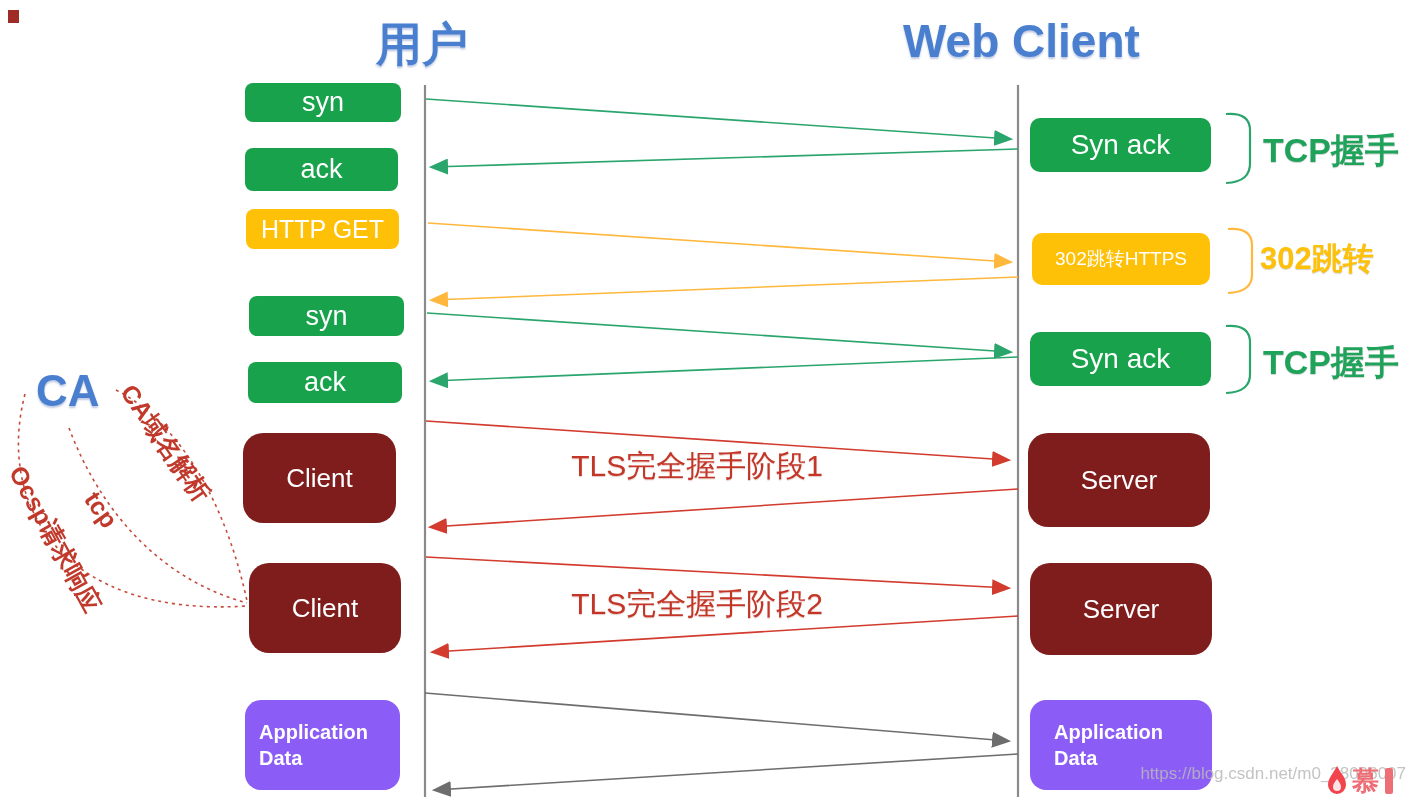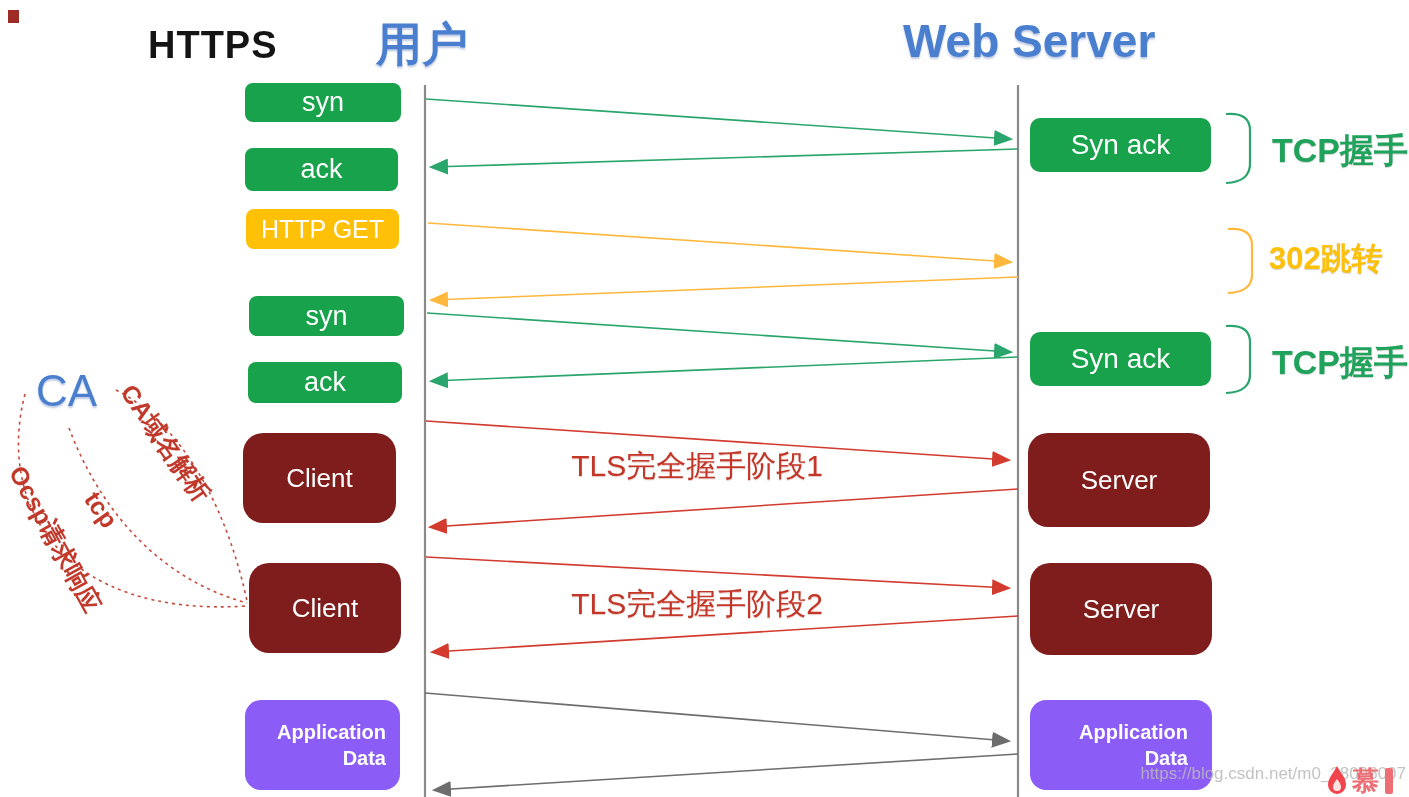--- a/index.html
+++ b/index.html
@@ -1,35 +1,35 @@
 <!DOCTYPE html>
 <html><head>
 <meta charset="utf-8">
 <style>
   html,body{margin:0;padding:0;background:#fff;}
   .stage{position:relative;width:1409px;height:797px;background:#ffffff;overflow:hidden;
          font-family:"Liberation Sans","DejaVu Sans",sans-serif;}
   svg.layer{position:absolute;left:0;top:0;width:1409px;height:797px;}
   .box{position:absolute;display:flex;align-items:center;justify-content:center;
-       color:#fff;text-align:right;z-index:3;}
+       color:#fff;text-align:left;z-index:3;}
   .green{background:#18a24c;}
   .yellow{background:#ffc008;}
   .red{background:#7f1d1d;}
   .blue{background:#8b5cf6;}
   .title{position:absolute;font-weight:bold;color:#141414;font-size:38px;letter-spacing:1px;}
   .actor{position:absolute;font-weight:bold;color:#4a7fd0;font-size:46px;
          text-shadow:0 2px 2px rgba(70,100,170,.35);}
-  .ca-label{position:absolute;font-weight:normal;color:#4a7fd0;font-size:44px;
+  .ca-label{position:absolute;font-weight:bold;color:#4a7fd0;font-size:44px;
             text-shadow:0 2px 2px rgba(70,100,170,.35);}
   .ca-note{position:absolute;color:#c0392b;font-weight:bold;font-size:25px;white-space:nowrap;
            transform-origin:left top;}
   .tls{position:absolute;width:300px;text-align:center;color:#c23527;font-weight:normal;font-size:30px;
        text-shadow:0 1px 1px rgba(150,30,20,.25);z-index:2;}
   .blabel{position:absolute;font-weight:bold;white-space:nowrap;
-          text-shadow:0 1px 1px rgba(0,0,0,.18);margin-left:9px;}
+          text-shadow:0 1px 1px rgba(0,0,0,.18);}
   .watermark{position:absolute;right:3px;top:764px;font-size:17px;color:rgba(185,185,185,.85);
              z-index:9;white-space:nowrap;}
   .logo{position:absolute;left:1324px;top:763px;z-index:10;display:flex;align-items:center;}
   .logo-text{font-size:27px;font-weight:bold;color:#ee6e76;margin-left:2px;}
   .red-dot{position:absolute;left:8px;top:10px;width:11px;height:13px;background:#9e2b25;}
 </style>
 </head>
 <body>
 
 <div class="stage">
@@ -75,39 +75,39 @@
 
     <path d="M 1226 114 Q 1251 112 1250 132 L 1250 162 Q 1251 182 1226 183" fill="none" stroke="#2aa56c" stroke-width="2.2"></path>
     <path d="M 1228 229 Q 1253 227 1252 247 L 1252 273 Q 1253 292 1228 293" fill="none" stroke="#ffb83d" stroke-width="2.2"></path>
     <path d="M 1226 326 Q 1251 324 1250 344 L 1250 373 Q 1251 392 1226 393" fill="none" stroke="#2aa56c" stroke-width="2.2"></path>
 
     <path d="M 116 390 C 175 420 224 495 247 601" fill="none" stroke="#c44a3a" stroke-width="1.6" stroke-dasharray="3 4"></path>
     <path d="M 69 428 C 98 505 155 578 247 603" fill="none" stroke="#c44a3a" stroke-width="1.6" stroke-dasharray="3 4"></path>
     <path d="M 25 394 C -4 505 62 618 247 606" fill="none" stroke="#c44a3a" stroke-width="1.6" stroke-dasharray="3 4"></path>
   </svg>
 
-  <div class="title" style="left:148px;top:24px;">HTTPS</div>
   <div class="actor" style="left:376px;top:14px;text-align:right;">用户</div>
-  <div class="actor" style="left:903px;top:14px;">Web Server</div>
+  <div class="actor" style="left:903px;top:14px;">Web Client</div>
 
   <div class="ca-label" style="left:36px;top:366px;">CA</div>
   <div class="ca-note" style="left:140px;top:378px;transform:rotate(55deg);">CA域名解析</div>
   <div class="ca-note" style="left:102px;top:486px;transform:rotate(55deg);">tcp</div>
   <div class="ca-note" style="left:30px;top:460px;transform:rotate(61deg);">Ocsp请求响应</div>
 
   <div class="box green" style="left:245px;top:83px;width:156px;height:39px;border-radius:8px;font-size:27px;">syn</div>
   <div class="box green" style="left:245px;top:148px;width:153px;height:43px;border-radius:8px;font-size:27px;">ack</div>
   <div class="box yellow" style="left:246px;top:209px;width:153px;height:40px;border-radius:8px;font-size:25px;">HTTP GET</div>
   <div class="box green" style="left:249px;top:296px;width:155px;height:40px;border-radius:8px;font-size:27px;">syn</div>
   <div class="box green" style="left:248px;top:362px;width:154px;height:41px;border-radius:8px;font-size:27px;">ack</div>
   <div class="box red" style="left:243px;top:433px;width:153px;height:90px;border-radius:20px;font-size:26px;">Client</div>
   <div class="box red" style="left:249px;top:563px;width:152px;height:90px;border-radius:20px;font-size:26px;">Client</div>
   <div class="box blue" style="left:245px;top:700px;width:155px;height:90px;border-radius:16px;font-size:20px;font-weight:bold;line-height:1.3;padding:0 14px;box-sizing:border-box;">Application Data</div>
 
   <div class="box green" style="left:1030px;top:118px;width:181px;height:54px;border-radius:10px;font-size:28px;">Syn ack</div>
+  <div class="box yellow" style="left:1032px;top:233px;width:178px;height:52px;border-radius:10px;font-size:19px;">302跳转HTTPS</div>
   <div class="box green" style="left:1030px;top:332px;width:181px;height:54px;border-radius:10px;font-size:28px;">Syn ack</div>
   <div class="box red" style="left:1028px;top:433px;width:182px;height:94px;border-radius:20px;font-size:26px;">Server</div>
   <div class="box red" style="left:1030px;top:563px;width:182px;height:92px;border-radius:20px;font-size:26px;">Server</div>
   <div class="box blue" style="left:1030px;top:700px;width:182px;height:90px;border-radius:16px;font-size:20px;font-weight:bold;line-height:1.3;padding:0 24px;box-sizing:border-box;">Application Data</div>
 
   <div class="blabel" style="left:1263px;top:128px;font-size:34px;color:#1fa35b;">TCP握手</div>
   <div class="blabel" style="left:1260px;top:238px;font-size:31px;color:#ffc008;">302跳转</div>
   <div class="blabel" style="left:1263px;top:340px;font-size:34px;color:#1fa35b;">TCP握手</div>
 
   <div class="tls" style="left:547px;top:446px;">TLS完全握手阶段1</div>

